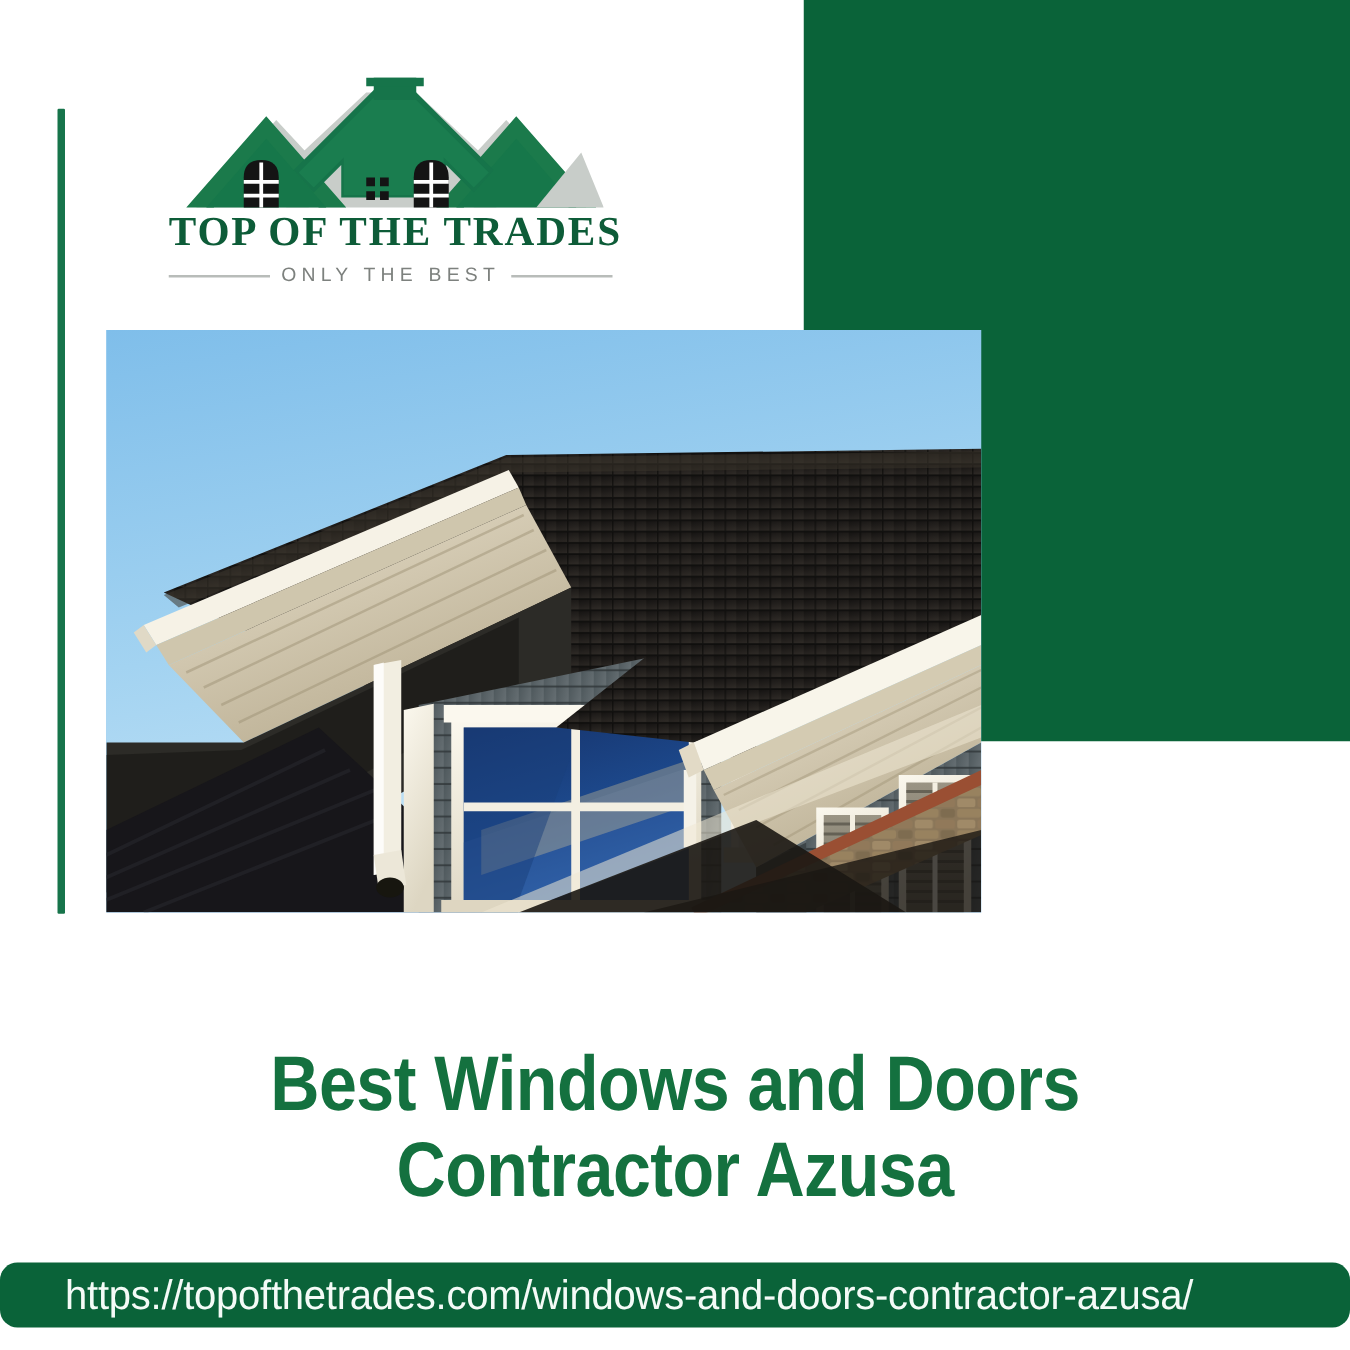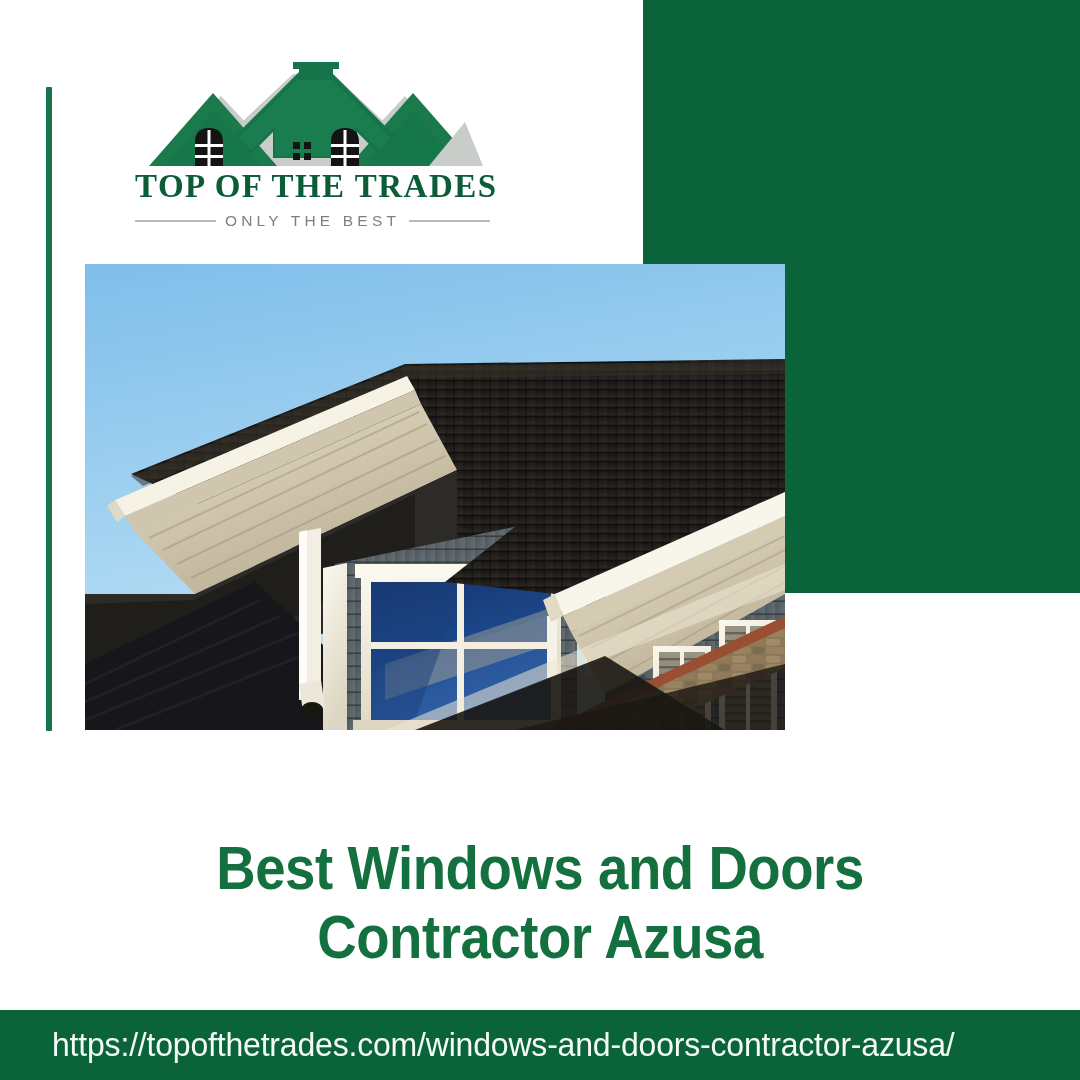--- a/index.html
+++ b/index.html
@@ -124,24 +124,25 @@
     transform-origin: center top;
   }
   .headline .hl-line { display: block; white-space: nowrap; }
 
   
   .footer-bar {
     position: absolute;
     left: 0px;
     top: 1010px;
     width: 1080px;
-    height: 70px;
+    height: 52px;
     background: #0a6339;
     display: flex;
     align-items: center;
+    border-radius: 14px;
   }
   .footer-url {
     margin-left: 52px;
     color: #f4fbf7;
     font-family: "Liberation Sans", sans-serif;
     font-size: 33px;
     letter-spacing: -0.2px;
     white-space: nowrap;
     transform: scaleX(0.97);
     transform-origin: left center;

